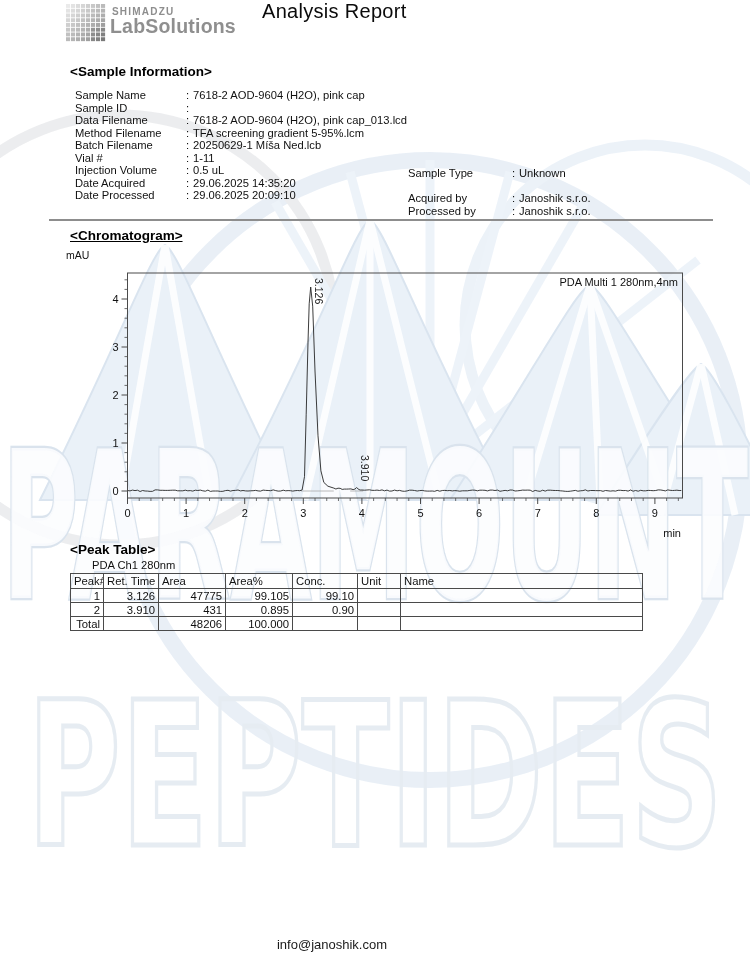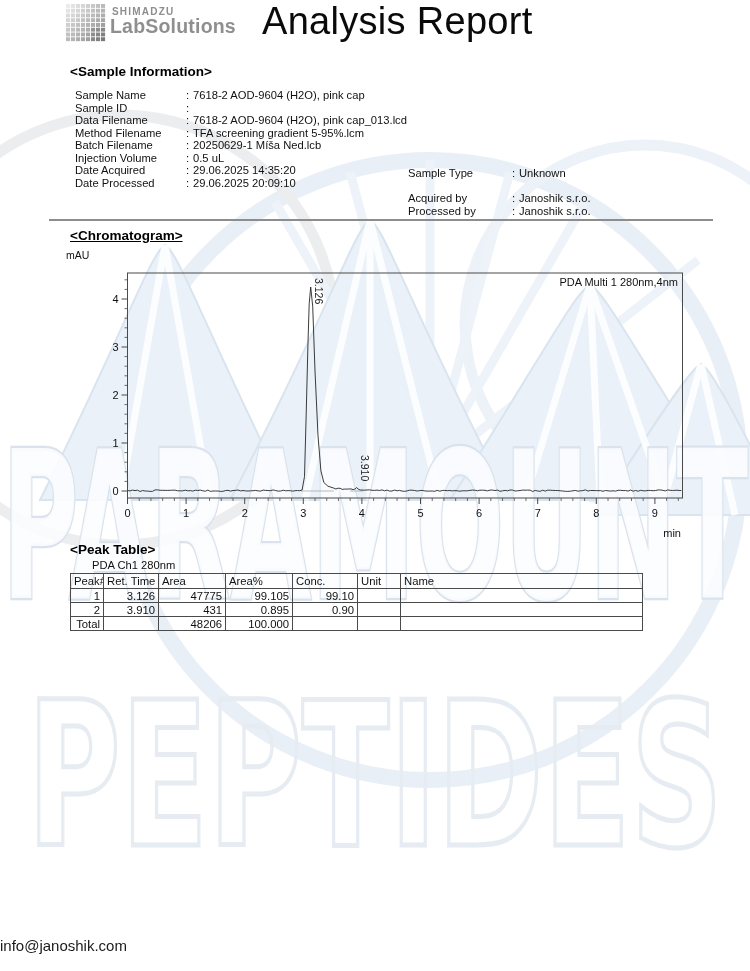--- a/index.html
+++ b/index.html
@@ -7,42 +7,42 @@
         font-family:"Liberation Sans",sans-serif;color:#111;}
   .abs{position:absolute;}
   .layer{position:absolute;left:0;top:0;width:750px;height:971px;pointer-events:none;}
   #wm-layer{z-index:0;}
   #chart-layer{z-index:1;}
   #content{position:absolute;left:0;top:0;width:750px;height:971px;z-index:2;}
 
   
   .brand-small{left:112px;top:6px;font-size:10px;font-weight:bold;color:#8e8e8e;letter-spacing:1.2px;}
   .brand-large{left:110px;top:15px;font-size:19.5px;font-weight:bold;color:#8f8f8f;letter-spacing:0.2px;}
-  .report-title{left:262px;top:0px;font-size:38px;color:#0a0a0a;letter-spacing:0.3px;}
+  .report-title{left:262px;top:0px;font-size:20px;color:#0a0a0a;letter-spacing:0.3px;}
 
   .section-heading{font-size:13.5px;font-weight:bold;color:#000;}
 
   
   .inforow{height:12.55px;line-height:12.55px;font-size:11.2px;white-space:nowrap;}
   .inforow .lbl{display:inline-block;width:111px;}
   .inforow .col{display:inline-block;width:7px;}
   .inforow-r .lbl{display:inline-block;width:104px;}
   .inforow-r .col{display:inline-block;width:7px;}
 
   .divider{left:49px;top:219px;width:664px;height:1.5px;background:#8d8d8d;}
 
   
   #peak-table{border-collapse:collapse;table-layout:fixed;width:572px;font-size:11.3px;background:transparent;}
   #peak-table th,#peak-table td{border:1px solid #4a4a4a;padding:0 3px;height:13px;
       overflow:hidden;white-space:nowrap;font-weight:normal;background:transparent;}
   #peak-table th{text-align:left;height:14px;}
   #peak-table td.num{text-align:right;}
   #peak-table td.txt{text-align:left;}
 
-  .footer{left:0;top:937px;width:664px;font-size:15px;color:#1a1a1a;}
+  .footer{left:0;top:937px;width:664px;text-align:center;font-size:13px;color:#1a1a1a;}
 </style>
 </head>
 <body>
 
 <div id="page">
 
   <svg id="wm-layer" class="layer" viewBox="0 0 750 971" aria-hidden="true">
     <g opacity="0.9">
       <circle cx="430" cy="470" r="310" stroke="#e7eef6" stroke-width="16" fill="none"></circle>
       <circle cx="120" cy="330" r="215" stroke="#ebecee" stroke-width="11" fill="none"></circle>
@@ -262,20 +262,23 @@
       <div class="inforow">
         <span class="lbl">Data Filename</span><span class="col">:</span><span>7618-2 AOD-9604 (H2O), pink cap_013.lcd</span>
       </div>
       <div class="inforow">
         <span class="lbl">Method Filename</span><span class="col">:</span><span>TFA screening gradient 5-95%.lcm</span>
       </div>
       <div class="inforow">
         <span class="lbl">Batch Filename</span><span class="col">:</span><span>20250629-1 Míša Ned.lcb</span>
       </div>
       <div class="inforow">
+        <span class="lbl">Vial #</span><span class="col">:</span><span>1-11</span>
+      </div>
+      <div class="inforow">
         <span class="lbl">Injection Volume</span><span class="col">:</span><span>0.5 uL</span>
       </div>
       <div class="inforow">
         <span class="lbl">Date Acquired</span><span class="col">:</span><span>29.06.2025 14:35:20</span>
       </div>
       <div class="inforow">
         <span class="lbl">Date Processed</span><span class="col">:</span><span>29.06.2025 20:09:10</span>
       </div>
     </div>
 

